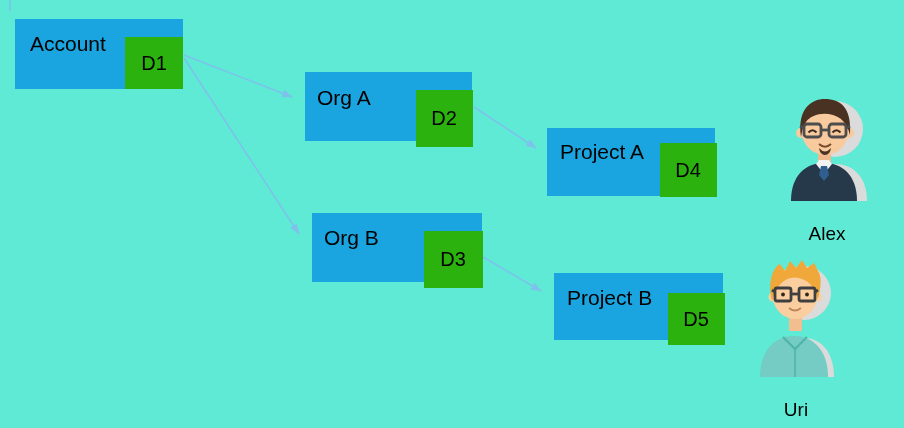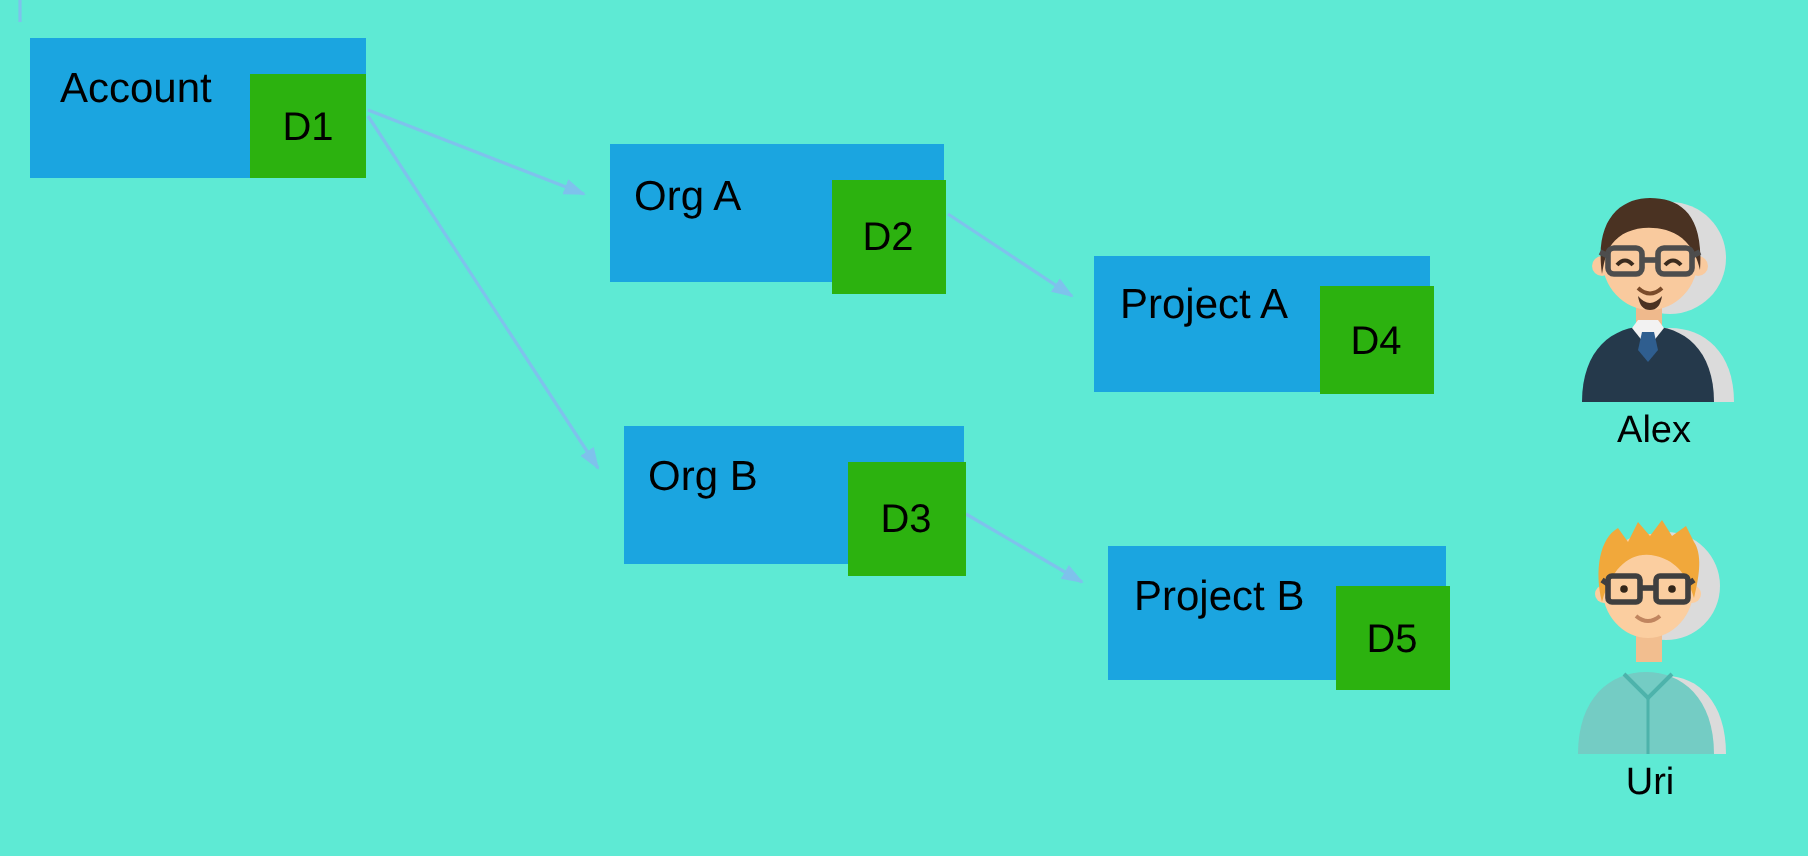--- a/index.html
+++ b/index.html
@@ -3,23 +3,23 @@
 <meta charset="utf-8">
 <style>
   html,body{margin:0;padding:0;background:#ffffff;}
   .stage{position:relative;width:904px;height:428px;background:#5eead4;overflow:hidden;
          font-family:"Liberation Sans", sans-serif;}
   svg text{font-family:"Liberation Sans", sans-serif;fill:#000;}
   .node-label{font-size:21px;}
   .badge-label{font-size:20px;text-anchor:middle;}
   .diagram-svg{position:absolute;left:0;top:0;}
   .user-card{position:absolute;display:flex;flex-direction:column;align-items:center;}
-  .user-card .uname{font-size:19px;color:#000;margin-top:4px;}
+  .user-card .uname{font-size:19px;color:#000;margin-top:22px;}
   .alex-card{left:779px;top:93px;width:96px;}
-  .uri-card{left:781px;top:255px;width:88px;}
+  .uri-card{left:752px;top:255px;width:88px;}
 </style>
 </head>
 <body>
 
 <div class="stage">
 
   <svg class="diagram-svg" width="904" height="428" viewBox="0 0 904 428">
     <defs>
       <marker id="arrowhead" markerUnits="userSpaceOnUse" markerWidth="14" markerHeight="12" refX="10" refY="4" orient="auto">
         <path d="M0,0 L11,4 L0,8 Z" fill="#7EC2EC"></path>

